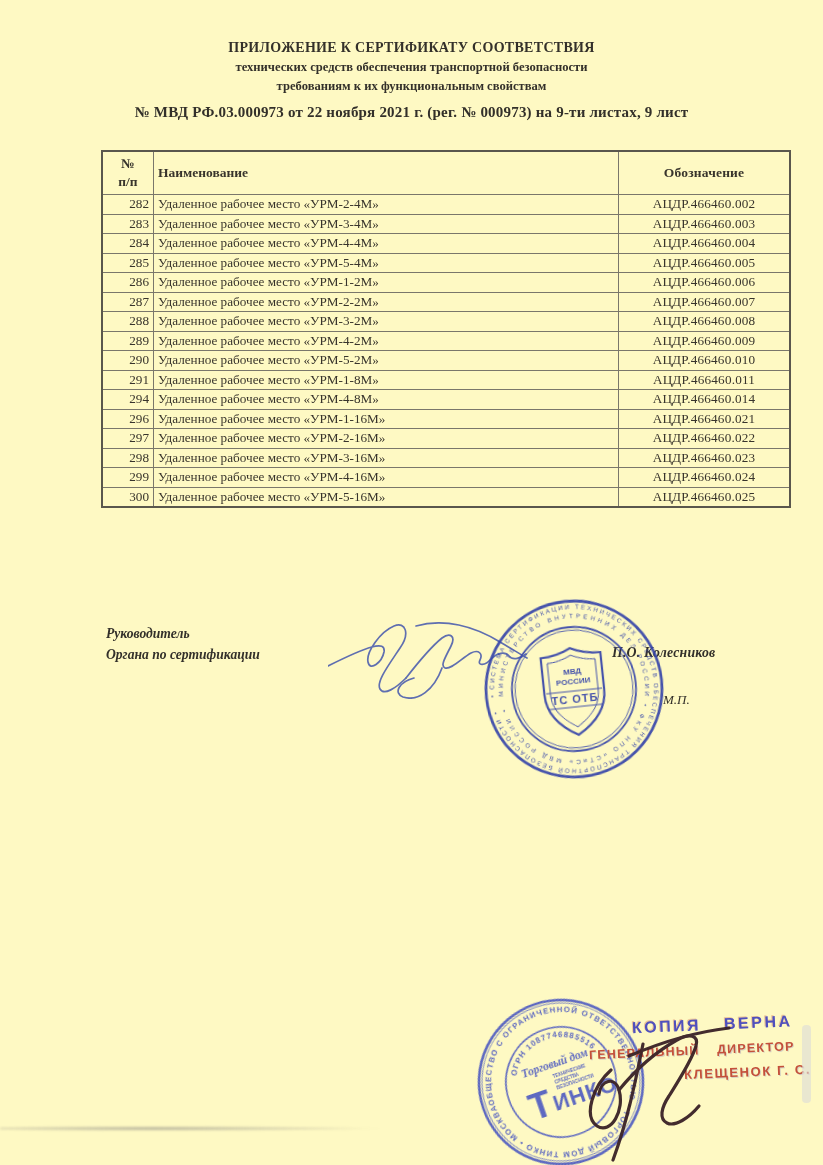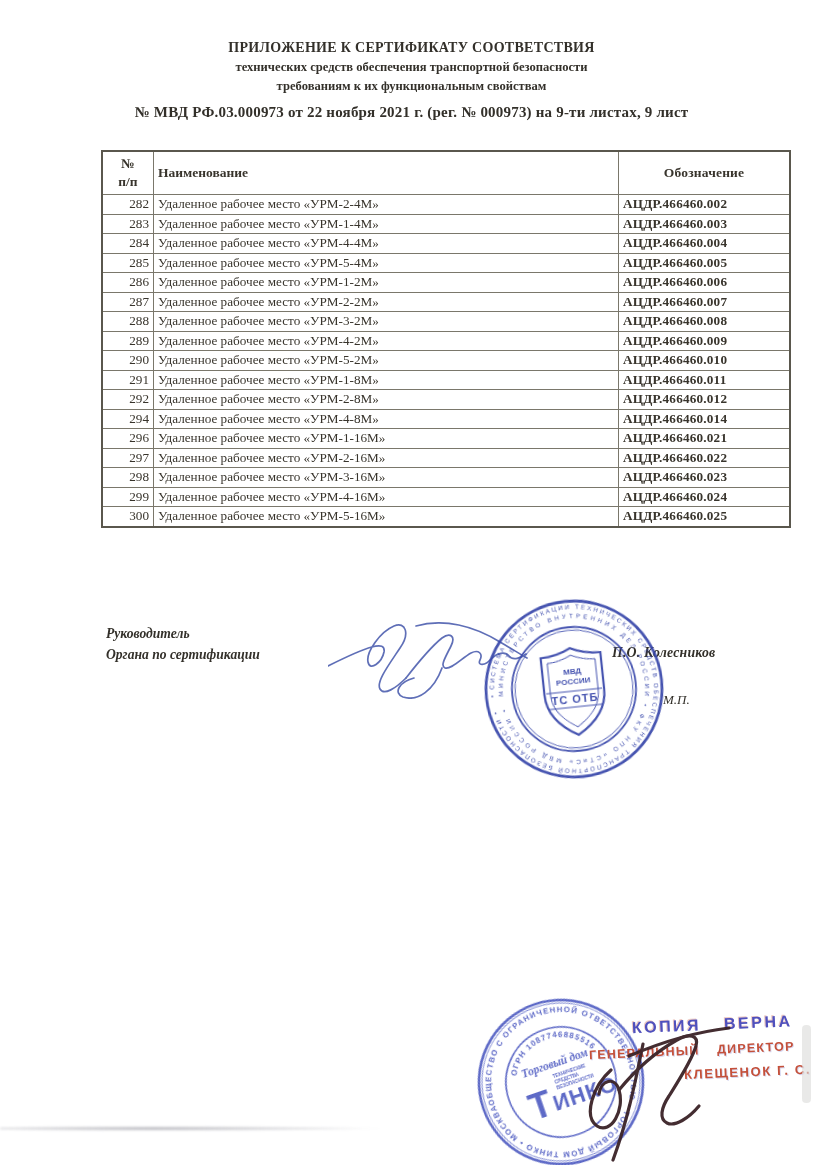--- a/index.html
+++ b/index.html
@@ -1,20 +1,20 @@
 <!DOCTYPE html>
 <html style="--ink-text: #33302a; --stamp-blue: #3746aa; --tinko-blue: #4d5ac1; --signature-blue: #4a5cae; --copy-blue: #4f50bd; --copy-red: #c4503a; --signature-dark: #3a2227;"><head>
 <meta charset="utf-8">
 <style>
   html,body{margin:0;padding:0;background:#e8e8e8;}
   .page{
     position:relative;
     width:823px;height:1165px;
     margin:0 auto;
-    background:#ffffff;
+    background:#fef9c3;
     overflow:hidden;
     font-family:"Liberation Serif",serif;
     color:var(--ink-text,#33302a);
   }
   
   .doc-header{position:absolute;top:38px;left:0;width:100%;text-align:center;line-height:1.45;}
   .doc-title{font-size:14px;font-weight:bold;letter-spacing:.3px;}
   .doc-sub{font-size:12.6px;font-weight:bold;}
   .number-line{position:absolute;top:104px;left:0;width:100%;text-align:center;
     font-size:15px;font-weight:bold;letter-spacing:.2px;}
@@ -27,21 +27,21 @@
     padding:0 4px;
     height:18.5px;
     line-height:1.05;
     color:#38342c;
     overflow:hidden;white-space:nowrap;
   }
   .items-table{border:2px solid #5a574d;}
   .items-table thead th{font-weight:bold;height:42px;text-align:center;font-size:13.5px;}
   .col-num{width:42px;text-align:right;}
   .col-name{width:456px;text-align:left;padding-left:8px;}
-  .col-designation{width:162px;letter-spacing:.2px;font-weight:bold;}
+  .col-designation{width:162px;text-align:center;letter-spacing:.2px;}
   .num-header span{display:block;line-height:1.35;}
   
   .role-block{position:absolute;left:106px;top:623px;font-weight:bold;font-style:italic;
     font-size:13.6px;line-height:1.55;}
   .signer-name{position:absolute;left:612px;top:645px;font-weight:bold;font-style:italic;
     font-size:13.8px;letter-spacing:.2px;}
   .mp-label{position:absolute;left:663px;top:692px;font-style:italic;font-size:13px;}
   
   .sig-blue{position:absolute;left:328px;top:596px;opacity:.88;}
   .stamp-mvd{position:absolute;left:483px;top:598px;transform:rotate(-6deg);
@@ -92,21 +92,21 @@
       </tr>
     </thead>
     <tbody>
         <tr>
           <td class="col-num">282</td>
           <td class="col-name">Удаленное рабочее место «УРМ-2-4М»</td>
           <td class="col-designation">АЦДР.466460.002</td>
         </tr>
         <tr>
           <td class="col-num">283</td>
-          <td class="col-name">Удаленное рабочее место «УРМ-1-4М»</td>
+          <td class="col-name">Удаленное рабочее место «УРМ-3-4М»</td>
           <td class="col-designation">АЦДР.466460.003</td>
         </tr>
         <tr>
           <td class="col-num">284</td>
           <td class="col-name">Удаленное рабочее место «УРМ-4-4М»</td>
           <td class="col-designation">АЦДР.466460.004</td>
         </tr>
         <tr>
           <td class="col-num">285</td>
           <td class="col-name">Удаленное рабочее место «УРМ-5-4М»</td>
@@ -134,25 +134,20 @@
         </tr>
         <tr>
           <td class="col-num">290</td>
           <td class="col-name">Удаленное рабочее место «УРМ-5-2М»</td>
           <td class="col-designation">АЦДР.466460.010</td>
         </tr>
         <tr>
           <td class="col-num">291</td>
           <td class="col-name">Удаленное рабочее место «УРМ-1-8М»</td>
           <td class="col-designation">АЦДР.466460.011</td>
-        </tr>
-        <tr>
-          <td class="col-num">292</td>
-          <td class="col-name">Удаленное рабочее место «УРМ-2-8М»</td>
-          <td class="col-designation">АЦДР.466460.012</td>
         </tr>
         <tr>
           <td class="col-num">294</td>
           <td class="col-name">Удаленное рабочее место «УРМ-4-8М»</td>
           <td class="col-designation">АЦДР.466460.014</td>
         </tr>
         <tr>
           <td class="col-num">296</td>
           <td class="col-name">Удаленное рабочее место «УРМ-1-16М»</td>
           <td class="col-designation">АЦДР.466460.021</td>

